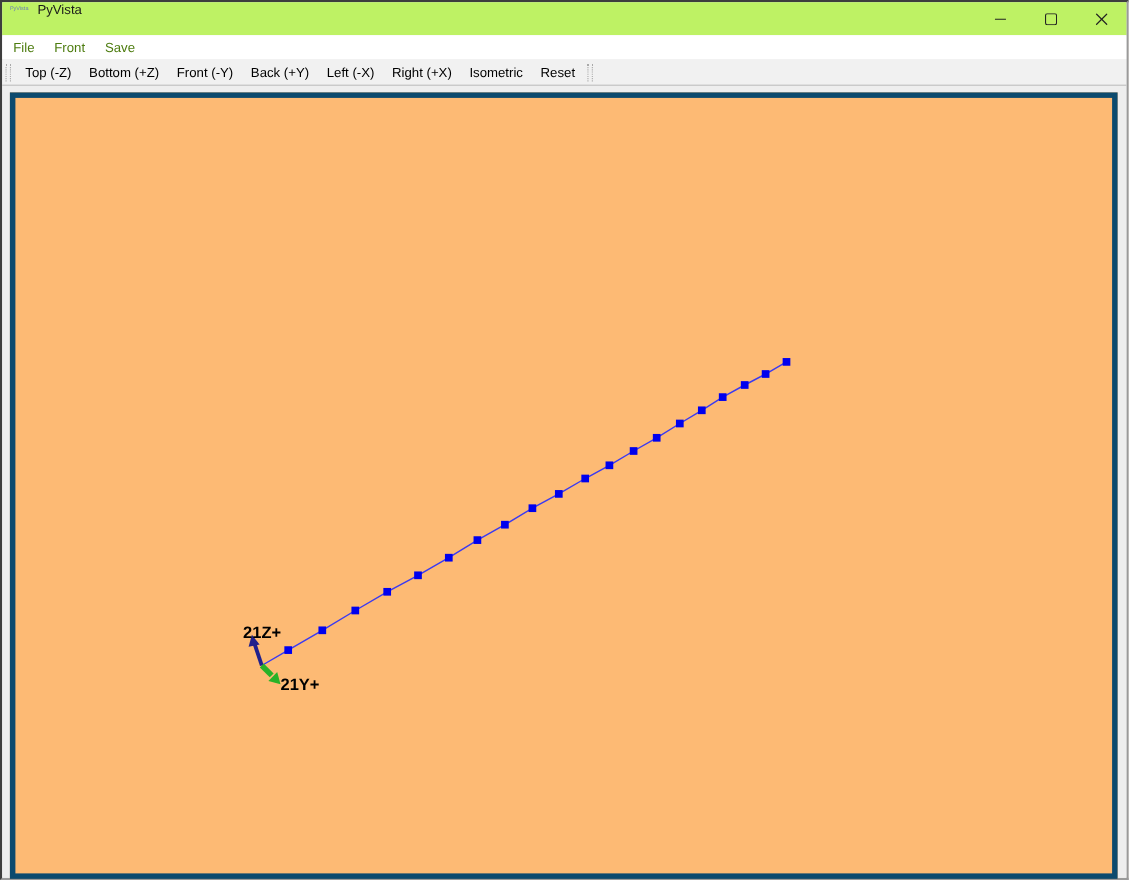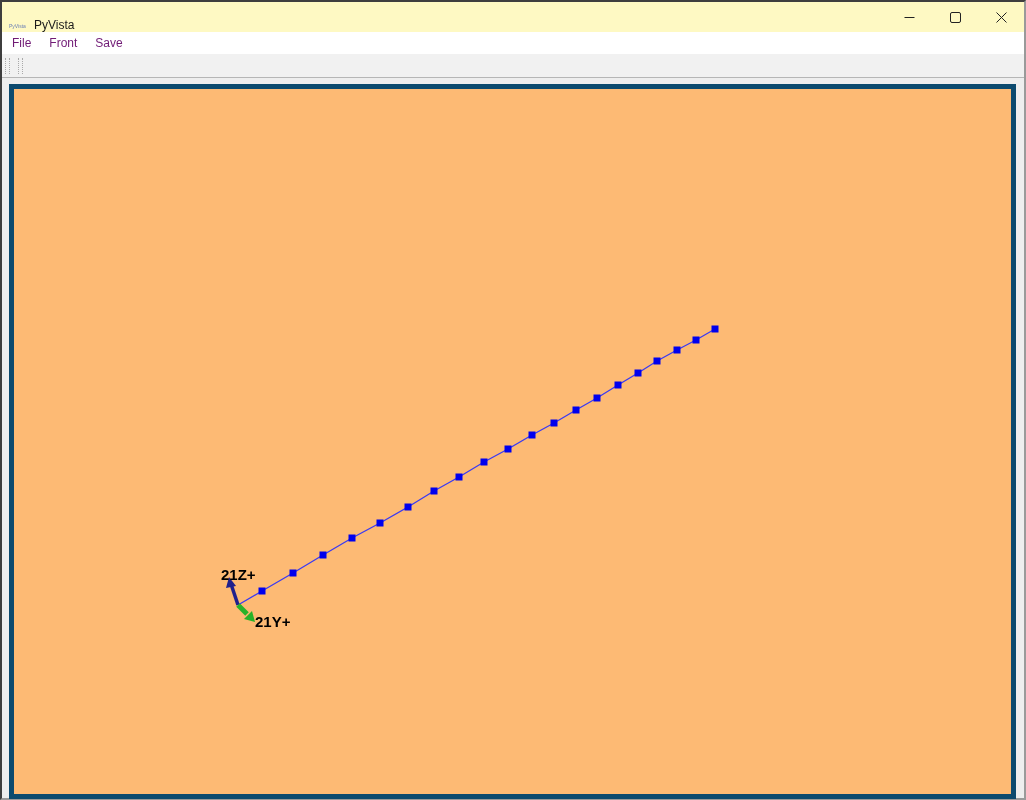--- a/index.html
+++ b/index.html
@@ -1,32 +1,32 @@
 <!DOCTYPE html>
 <html><head>
 <meta charset="utf-8">
 <style>
   html,body{margin:0;padding:0;width:1026px;height:800px;overflow:hidden;
     font-family:"Liberation Sans","DejaVu Sans",sans-serif;background:#efefef;}
   .window{position:absolute;inset:0;background:#efefef;
     border-top:2px solid #3e3e3e;border-left:2px solid #3e3e3e;
     border-right:2px solid #9a9a9a;border-bottom:2px solid #9a9a9a;box-sizing:border-box;}
   
-  .titlebar{position:absolute;left:0;top:0;right:0;height:30px;background:#fef9c3;
-    display:flex;align-items:flex-end;}
+  .titlebar{position:absolute;left:0;top:0;right:0;height:30px;background:#bef264;
+    display:flex;align-items:flex-start;}
   .app-icon{width:18px;height:12px;margin-left:7px;overflow:hidden;
     font-size:5px;line-height:12px;color:#6a7fb5;letter-spacing:0;white-space:nowrap;}
   .title-text{margin-left:7px;font-size:12px;color:#1a1a1a;}
   .win-controls{margin-left:auto;display:flex;height:30px;}
   .win-btn{width:46px;height:30px;display:flex;align-items:center;justify-content:center;}
   .win-btn svg{display:block;}
   
   .menubar{position:absolute;left:0;top:30px;right:0;height:22px;background:#ffffff;
     display:flex;align-items:center;padding-left:1px;}
-  .menu-item{font-size:12px;color:#701a75;padding:3px 9px;}
+  .menu-item{font-size:12px;color:#4d7c0f;padding:3px 9px;}
   
   .toolbar{position:absolute;left:0;top:52px;right:0;height:24px;background:#f1f1f1;
     border-bottom:1px solid #b6b6b6;display:flex;align-items:center;box-sizing:border-box;}
   .tb-handle{width:3px;height:16px;border-left:1px dotted #a9a9a9;border-right:1px dotted #a9a9a9;
     margin:0 5px 0 3px;}
   .tb-group{display:flex;align-items:center;height:100%;}
   .tb-btn{font-size:12px;color:#000;padding:4px 8px;background:transparent;border:none;
     font-family:inherit;white-space:nowrap;}
   
   .central{position:absolute;left:0;right:0;top:76px;bottom:0;background:#eeeeee;}
@@ -65,20 +65,30 @@
   </div>
 
   <div class="menubar">
       <div class="menu-item">File</div>
       <div class="menu-item">Front</div>
       <div class="menu-item">Save</div>
     </div>
 
   <div class="toolbar">
     <div class="tb-handle"></div>
+    <div class="tb-group">
+        <button class="tb-btn">Top (-Z)</button>
+        <button class="tb-btn">Bottom (+Z)</button>
+        <button class="tb-btn">Front (-Y)</button>
+        <button class="tb-btn">Back (+Y)</button>
+        <button class="tb-btn">Left (-X)</button>
+        <button class="tb-btn">Right (+X)</button>
+        <button class="tb-btn">Isometric</button>
+        <button class="tb-btn">Reset</button>
+      </div>
     <div class="tb-handle"></div>
   </div>
 
   <div class="central">
     <div class="viewport">
       <svg id="scene" width="997" height="705" viewBox="0 0 997 705">
           <polyline points="224,516 248,502 279,484 309,466 338,449 366,434 394,418 420,402 445,388 470,373 494,360 518,346 540,334 562,321 583,309 604,296 624,284 643,272 663,261 682,251 701,240" fill="none" stroke="#3a3af2" stroke-width="1.3"></polyline>
           <rect x="244.5" y="498.5" width="7" height="7" fill="#0000ee"></rect>
           <rect x="275.5" y="480.5" width="7" height="7" fill="#0000ee"></rect>
           <rect x="305.5" y="462.5" width="7" height="7" fill="#0000ee"></rect>

